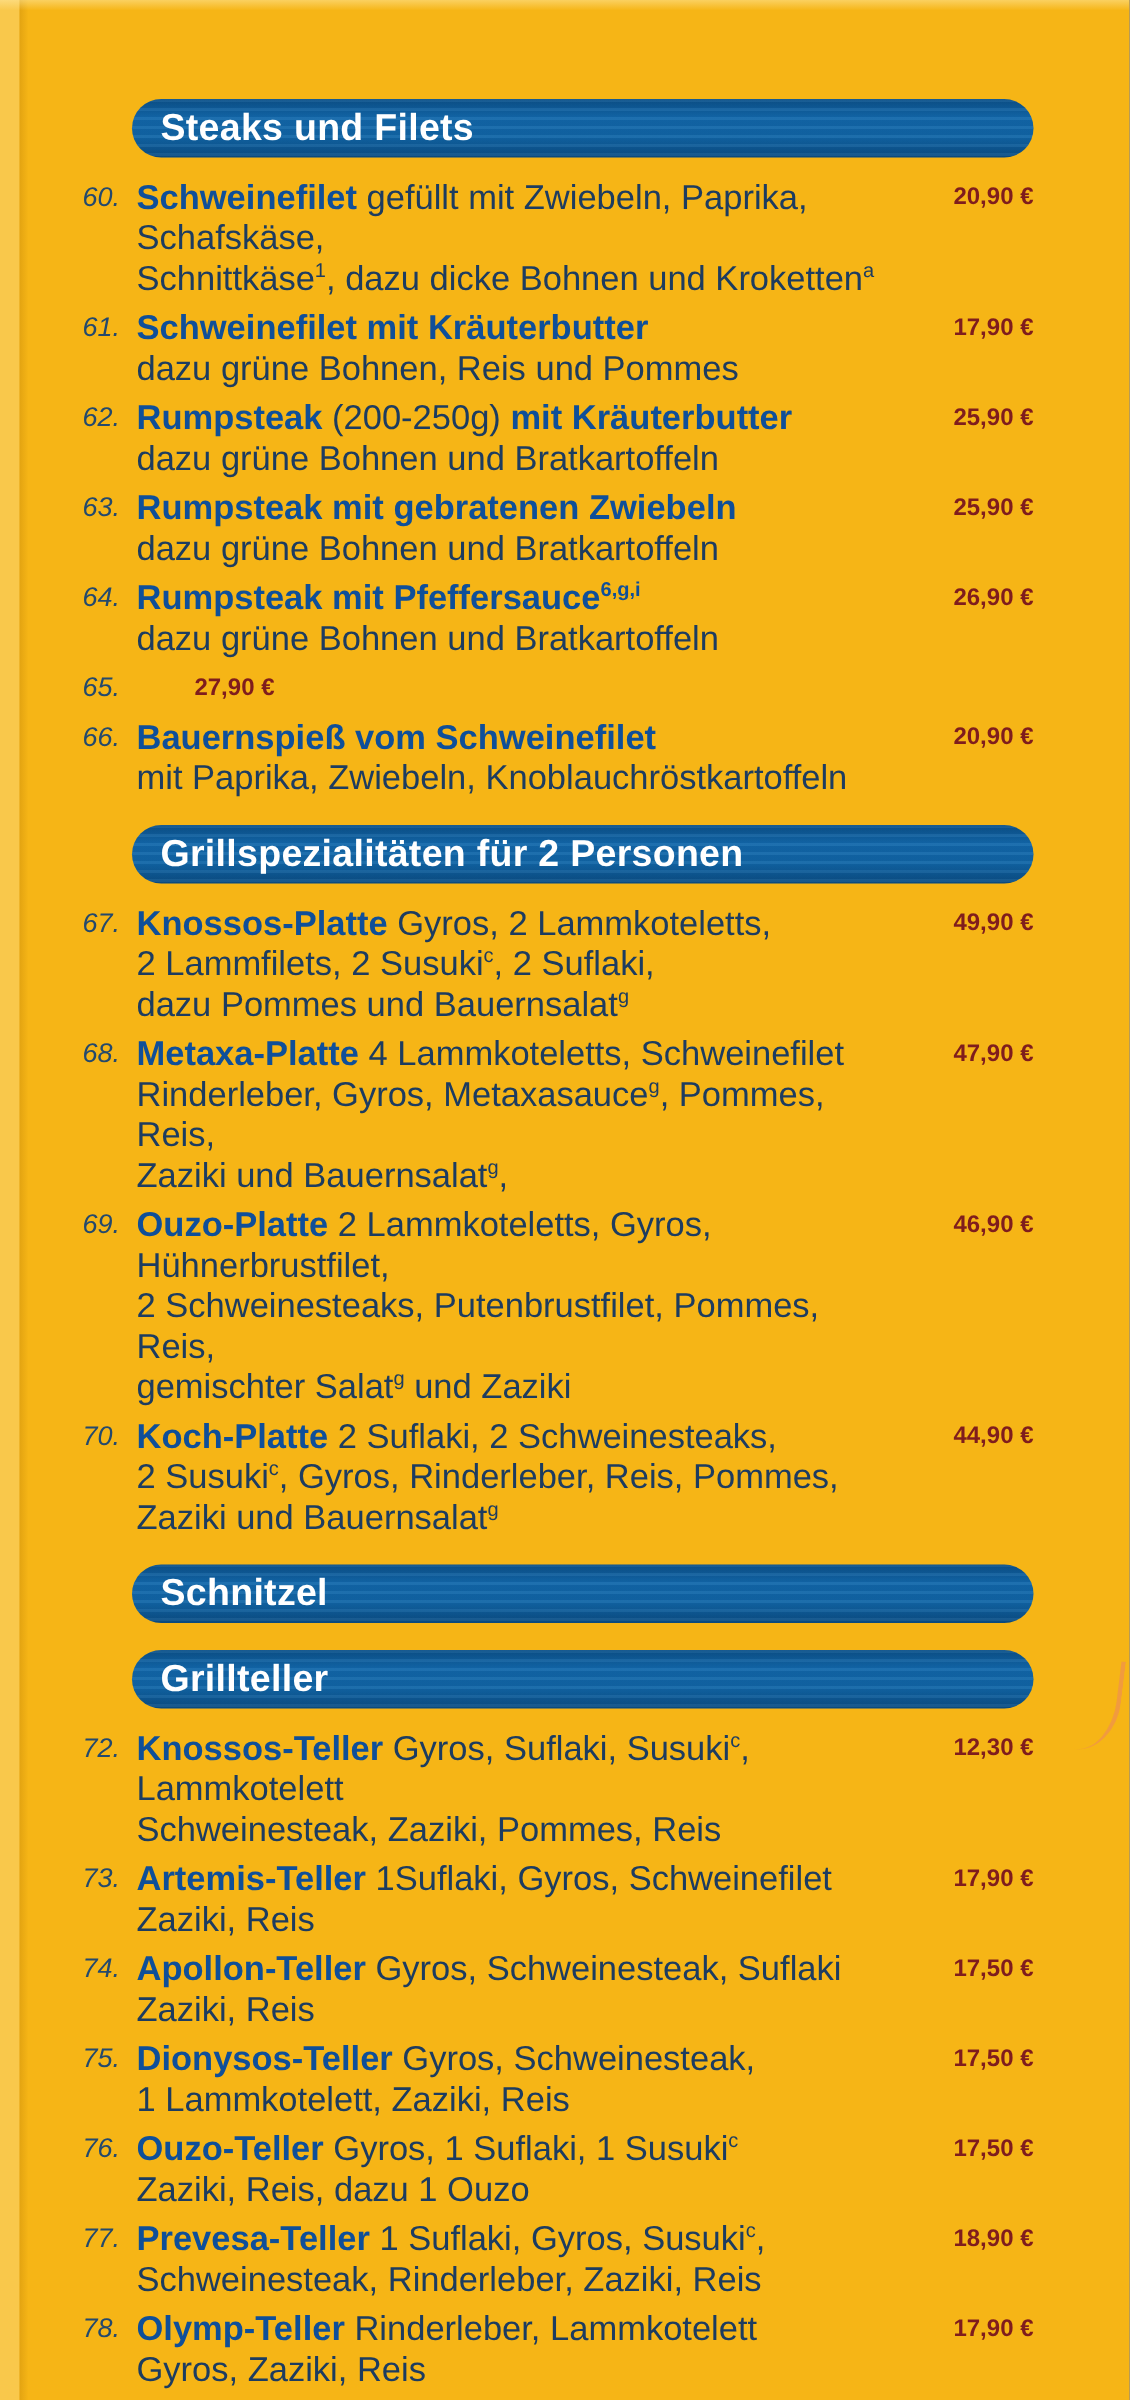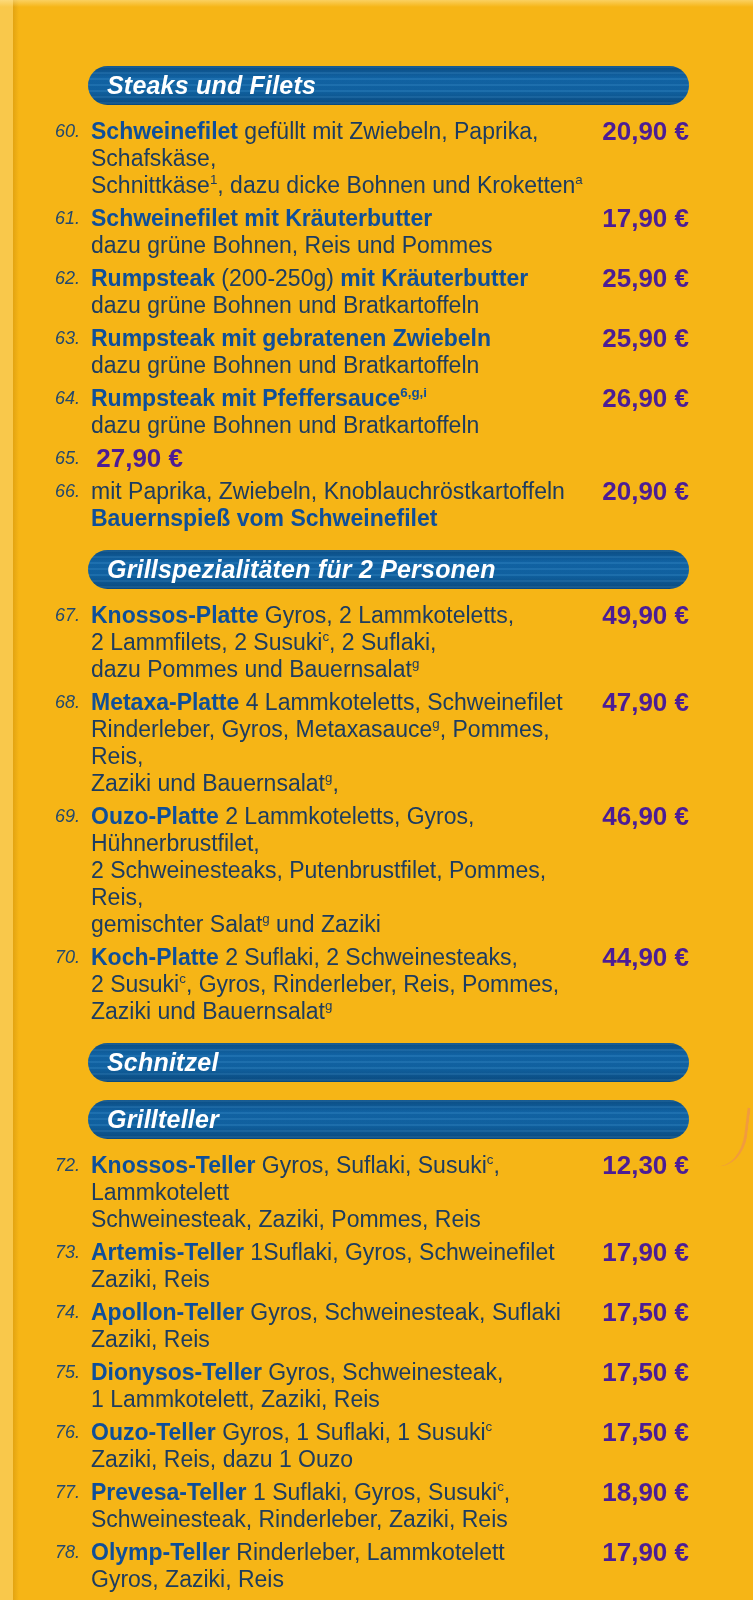--- a/index.html
+++ b/index.html
@@ -20,34 +20,34 @@
     height:39px;margin-left:33px;margin-bottom:13px;border-radius:20px;
     display:flex;align-items:center;padding-left:19px;box-sizing:border-box;
     background:linear-gradient(180deg,#0c5189 0%,#1268ab 30%,#1166a7 65%,#0b4d83 100%);
     position:relative;overflow:hidden;
   }
   .pill::after{
     content:"";position:absolute;inset:0;pointer-events:none;
     background:repeating-linear-gradient(180deg,rgba(255,255,255,.05) 0 2px,rgba(0,20,50,.07) 2px 6px);
   }
   .pill-title{
-    position:relative;z-index:1;color:#ffffff;font-weight:bold;font-style:italic;
+    position:relative;z-index:1;color:#ffffff;font-weight:bold;
     font-size:25px;letter-spacing:.2px;white-space:nowrap;
   }
   .item{display:flex;margin-bottom:6px;}
   .num{
     flex:none;width:36px;font-style:italic;font-size:18px;line-height:27px;
     color:#24496d;
   }
   .text{flex:1;font-size:23px;line-height:27px;color:#1d3c60;padding-right:8px;}
   .text .b{font-weight:bold;color:#0f4f99;}
   .text .sup{font-size:.58em;vertical-align:super;line-height:0;}
   .price{
-    flex:none;width:92px;text-align:right;font-weight:bold;font-size:26px;
-    line-height:27px;color:#4c1d95;white-space:nowrap;
+    flex:none;width:92px;text-align:right;font-weight:bold;font-size:16px;
+    line-height:27px;color:#7f1d1d;white-space:nowrap;
   }
   .pen-mark{
     position:absolute;left:720px;top:1106px;width:24px;height:62px;
     border-right:3px solid rgba(235,125,110,.45);
     border-radius:0 0 46px 0 / 0 0 60px 0;
     transform:rotate(7deg);pointer-events:none;
   }
 </style>
 </head>
 <body>
@@ -101,22 +101,22 @@
           </div>
           <div class="price">26,90 €</div>
         </div>
         <div class="item">
           <div class="num">65.</div>
           <div class="price">27,90 €</div>
         </div>
         <div class="item">
           <div class="num">66.</div>
           <div class="text">
+            <div class="line"><span class="b ">Bauernspieß vom Schweinefilet</span></div>
             <div class="line"><span class="">mit Paprika, Zwiebeln, Knoblauchröstkartoffeln</span></div>
-            <div class="line"><span class="b ">Bauernspieß vom Schweinefilet</span></div>
           </div>
           <div class="price">20,90 €</div>
         </div>
       </div>
       <div class="section">
         <div class="pill">
           <span class="pill-title">Grillspezialitäten für 2 Personen</span>
         </div>
         <div class="item">
           <div class="num">67.</div>

